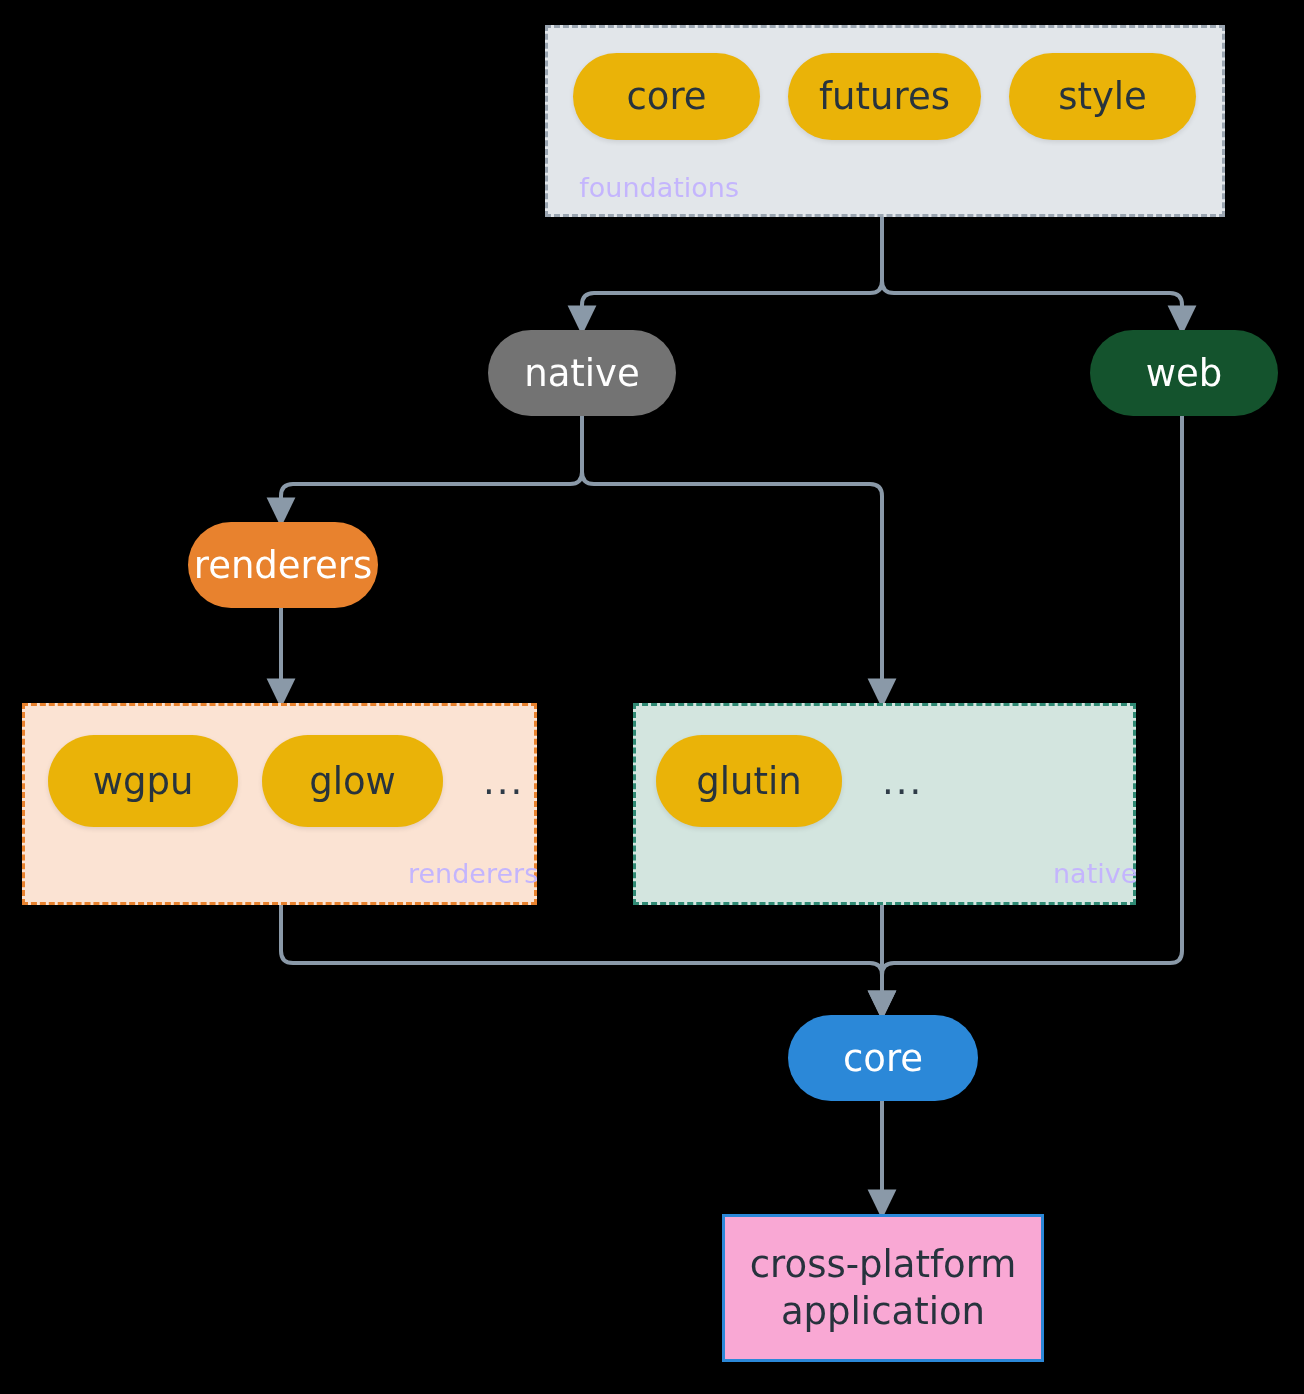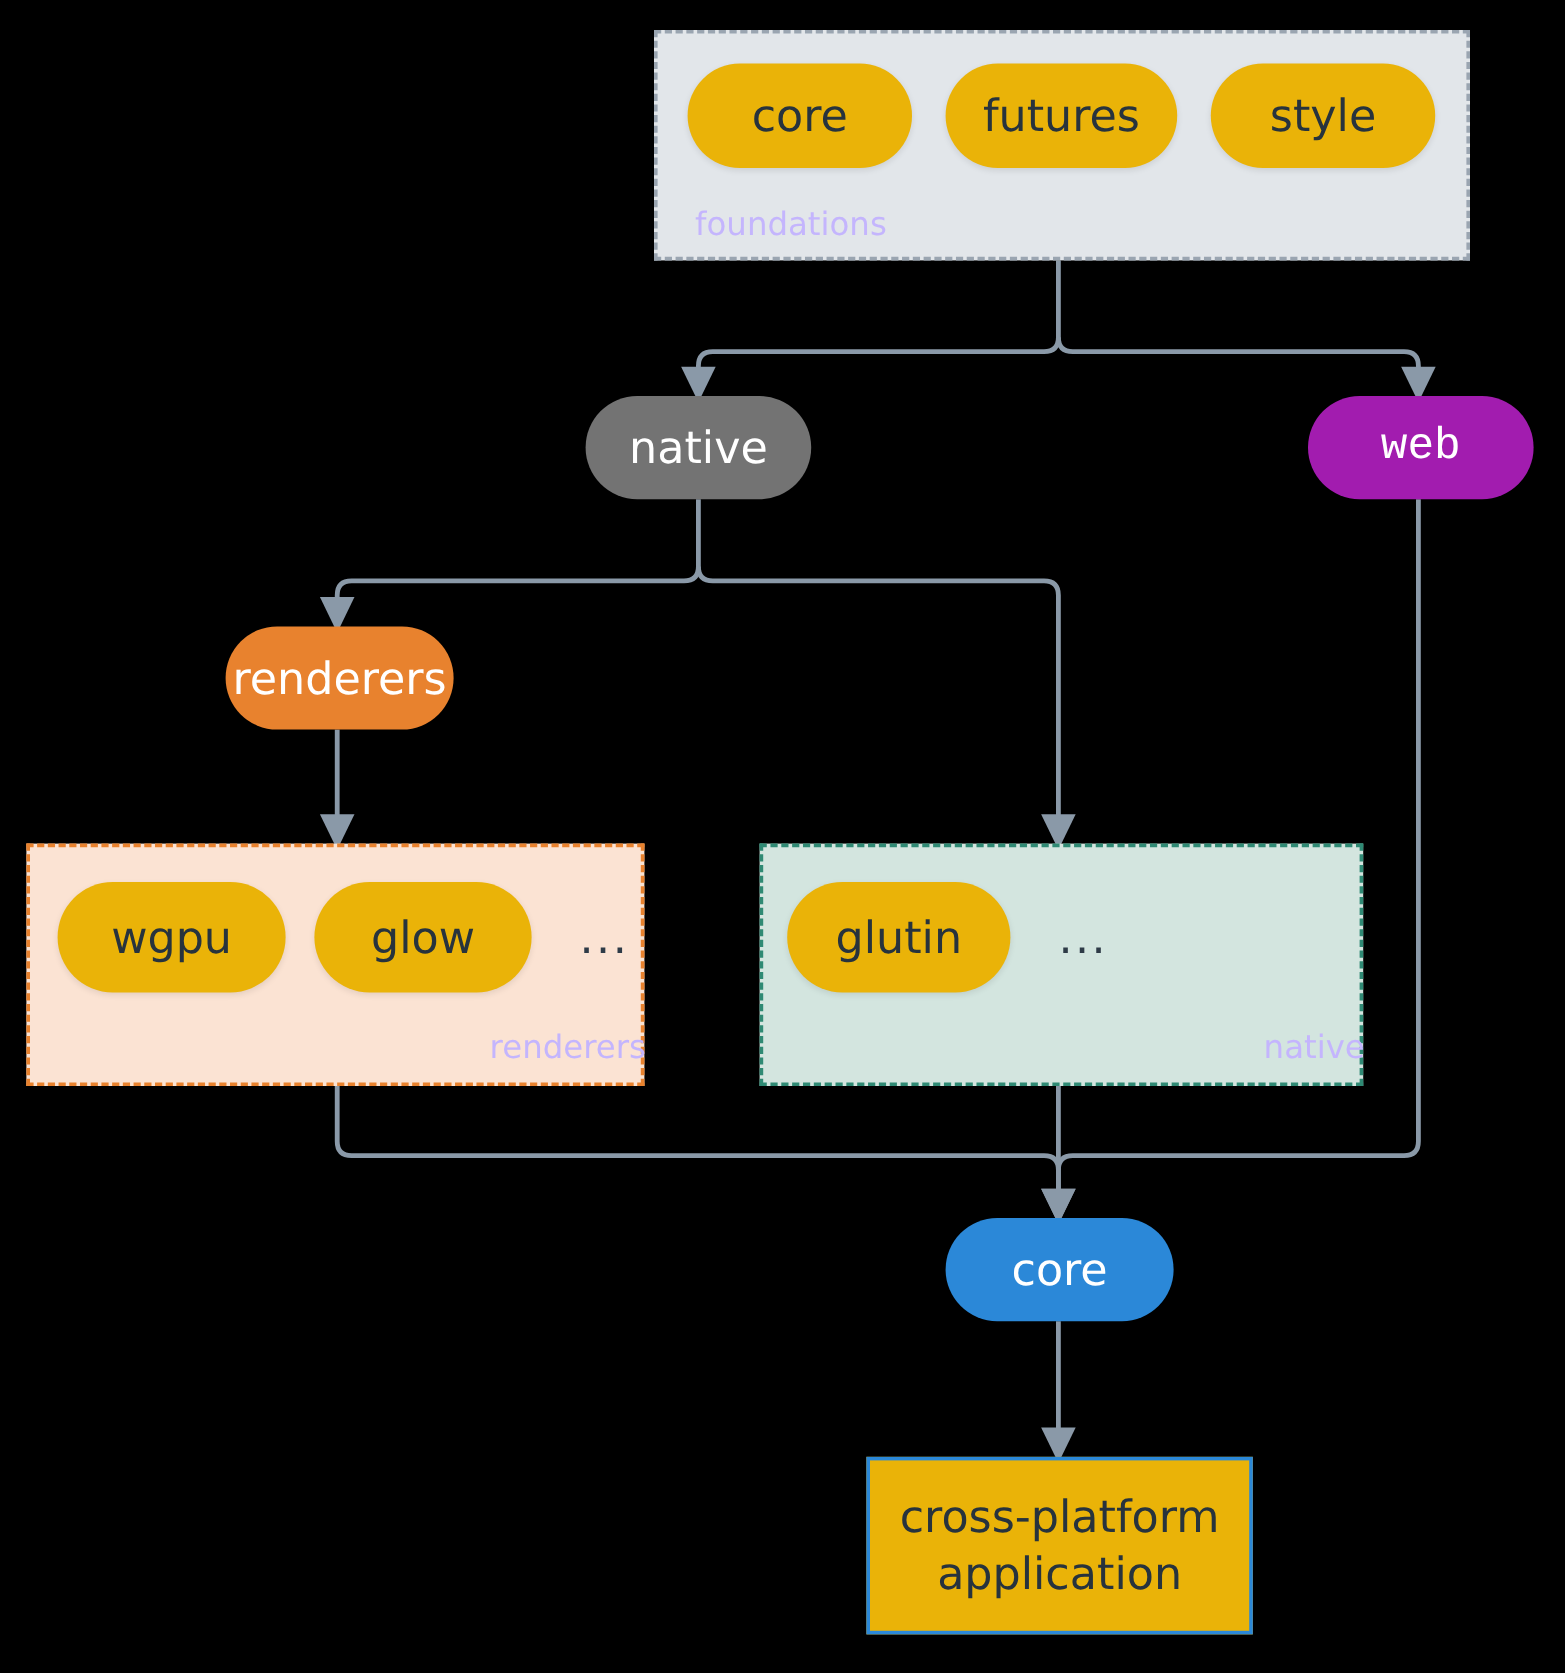--- a/index.html
+++ b/index.html
@@ -151,26 +151,26 @@
 
   <div class="group-box" id="grp-shells" style="background:#d3e5df; border-color:#2f8a74;"></div>
   <div class="group-pills" id="grp-shells-pills">
     <div class="pill" style="width:186px;height:92px;">glutin</div>
     <span class="ellipsis" style="margin-left:16px;">...</span>
   </div>
   <div class="group-label" id="lbl-shells">native</div>
 
   <div class="node" id="node-native" style="background:#737373;">native</div>
 
-  <div class="node" id="node-web" style="background:#a21caf;font-family:Liberation Mono, monospace;">web</div>
+  <div class="node" id="node-web" style="background:#14532d;">web</div>
 
   <div class="node" id="node-graphics" style="background:#e8822e;">renderers</div>
 
   <div class="node" id="node-iced" style="background:#2b88d8;">core</div>
 
-  <div class="rect-node" id="node-app" style="background:#eab308; border-color:#2b88d8;">
+  <div class="rect-node" id="node-app" style="background:#f9a8d4; border-color:#2b88d8;">
     <div>
       <div>cross-platform</div>
       <div>application</div>
     </div>
   </div>
 
 </div>
 
 </body></html>

